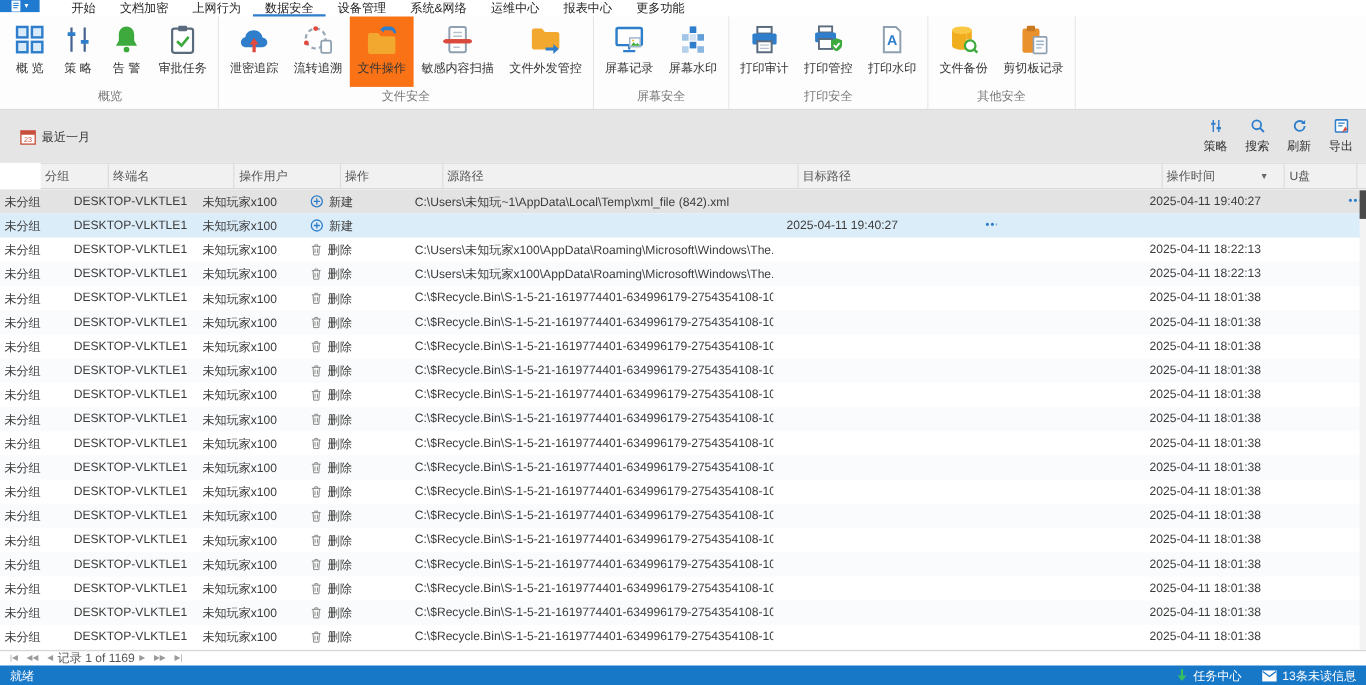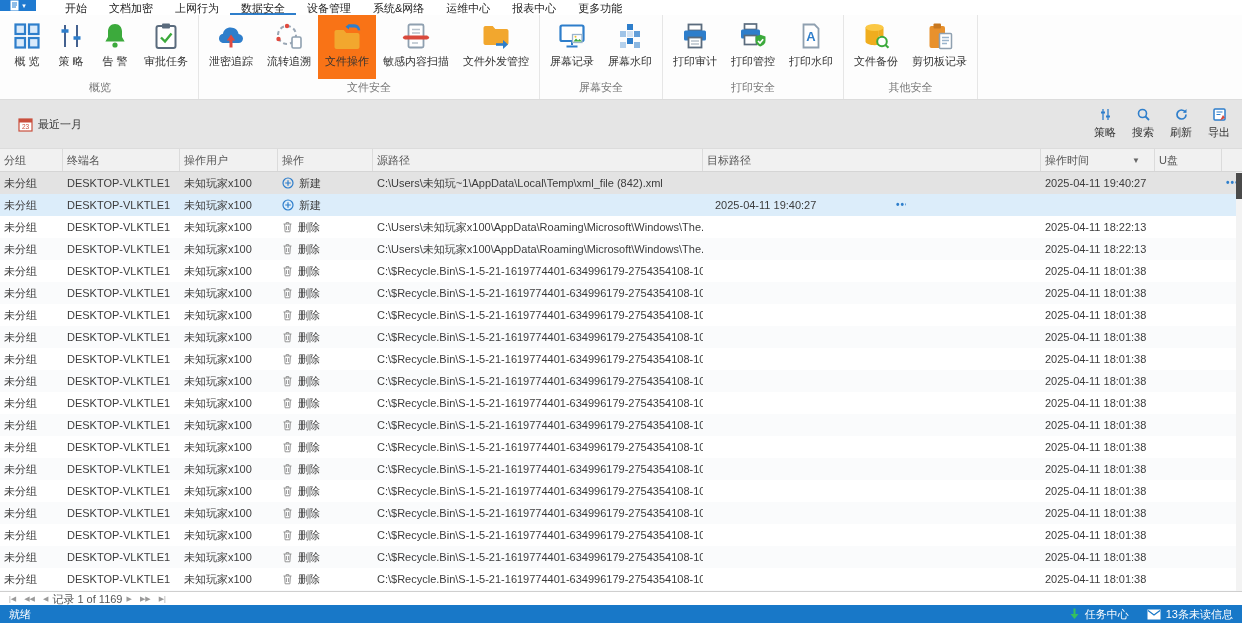--- a/index.html
+++ b/index.html
@@ -24,21 +24,21 @@
   .rlabel { font-size:11px; color:#333; white-space:nowrap; }
   .rgroup-label { text-align:center; font-size:11px; color:#777; padding:1px 0 5px; }
 
   
   .filterband { height:48px; background:#e5e5e5; display:flex; align-items:center; justify-content:space-between; padding:0 12px 0 18px; }
   .date-filter { display:flex; align-items:center; gap:5px; color:#333; }
   .fb-actions { display:flex; align-items:center; gap:16px; }
   .fb-action { display:flex; align-items:center; gap:4px; color:#333;flex-direction:column; }
 
   
-  .table-header { height:24px; display:flex; background:#f1f1f1; border-top:1px solid #dcdcdc; border-bottom:1px solid #d5d5d5; color:#555; }
+  .table-header { height:24px; display:flex; background:#f1f1f1; border-top:1px solid #dcdcdc; border-bottom:1px solid #d5d5d5; color:#555;margin-left:37px; }
   .th { display:flex; align-items:center; padding:0 4px; border-right:1px solid #dbdbdb; white-space:nowrap; overflow:hidden; }
   .th:last-child { border-right:none; }
   .sort-caret { margin-left:auto; margin-right:10px; font-size:8px; color:#666; }
   .c0{width:63px}.c1{width:117px}.c2{width:98px}.c3{width:95px}.c4{width:330px}
   .c5{width:338px}.c6{width:114px}.c7{width:67px}.c8{width:14px;padding:0}.c9{flex:1}
   .tbody { height:419px; overflow:hidden; position:relative; background:#fff; }
   .trow { height:22px; display:flex; align-items:center; }
   .trow.even { background:#fafbfc; }
   .trow.focused { background:#e3e3e3; }
   .trow.selected { background:#dcedfa; }

